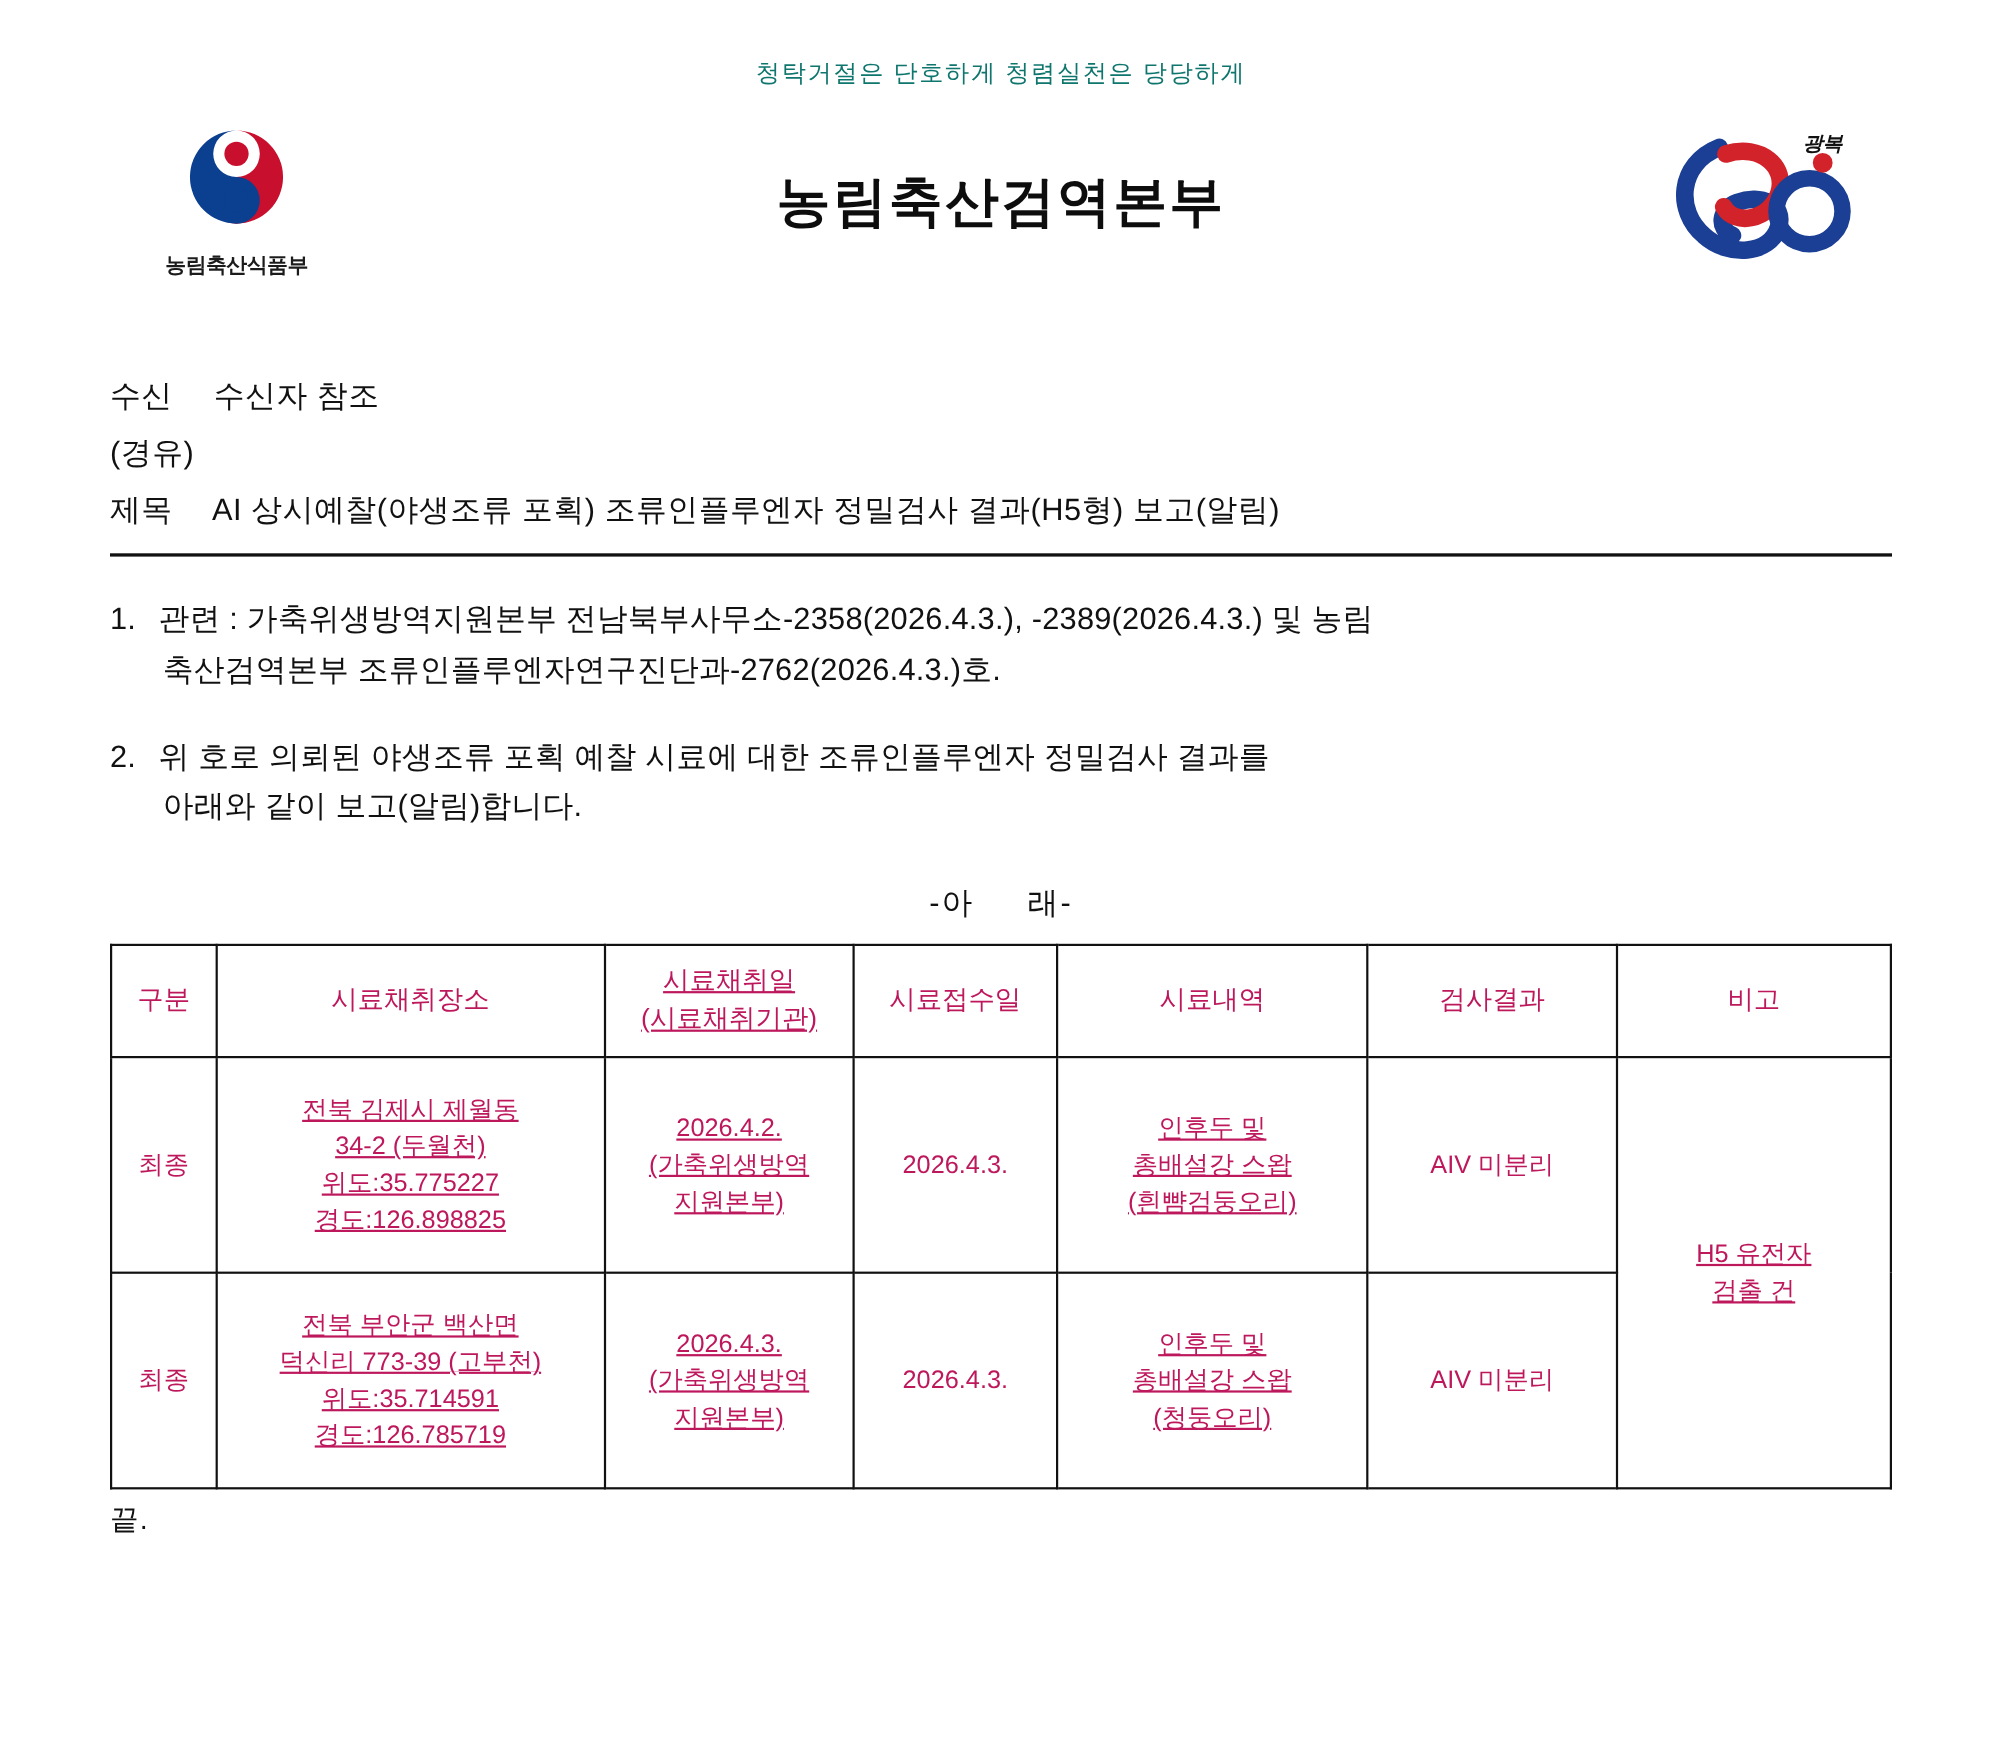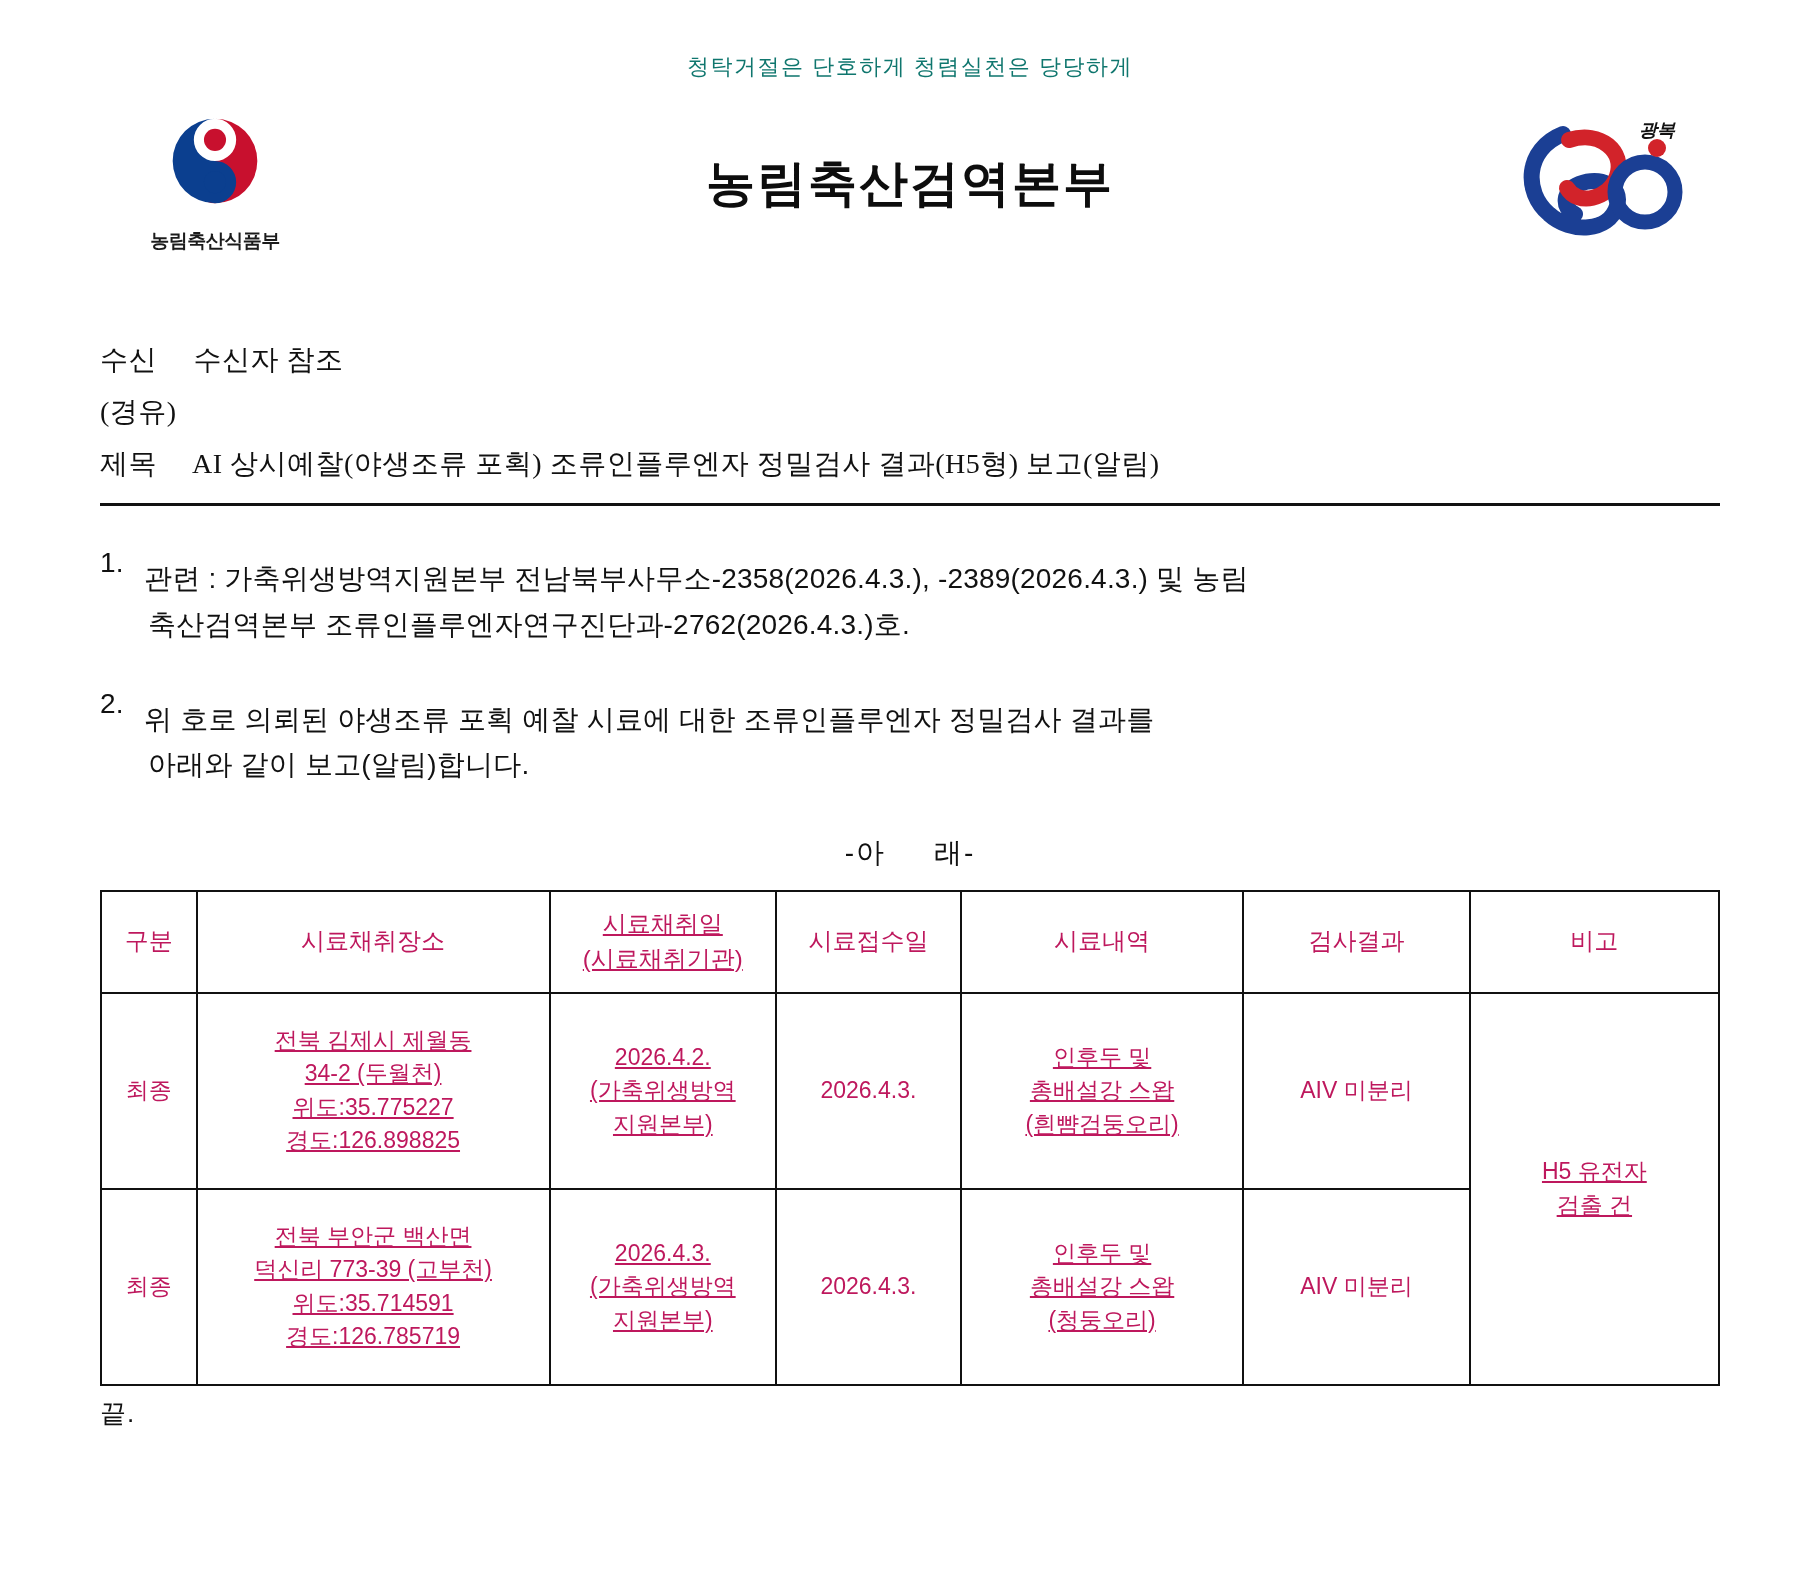--- a/index.html
+++ b/index.html
@@ -78,21 +78,20 @@
   }
   .emblem svg { display: block; }
 
   
   .addr-block {
     margin-top: 70px;
     font-size: 28px;
     line-height: 1.85;
     letter-spacing: 0.5px;
     color: #111;
-    font-family: Liberation Serif, serif;
   }
   .addr-line .label {
     display: inline-block;
     min-width: 86px;
   }
   .subject-line {
     white-space: nowrap;
   }
   .rule {
     border: 0;
@@ -107,21 +106,20 @@
     line-height: 1.62;
     letter-spacing: 0.2px;
     display: flex;
   }
   .para .num {
     width: 44px;
     flex: 0 0 44px;
   }
   .para .ptext {
     flex: 1;
-    margin-top: 16px;
   }
   .para .ptext .l2 {
     display: block;
     padding-left: 4px;
   }
 
   .arae {
     text-align: center;
     font-size: 28px;
     letter-spacing: 2px;

